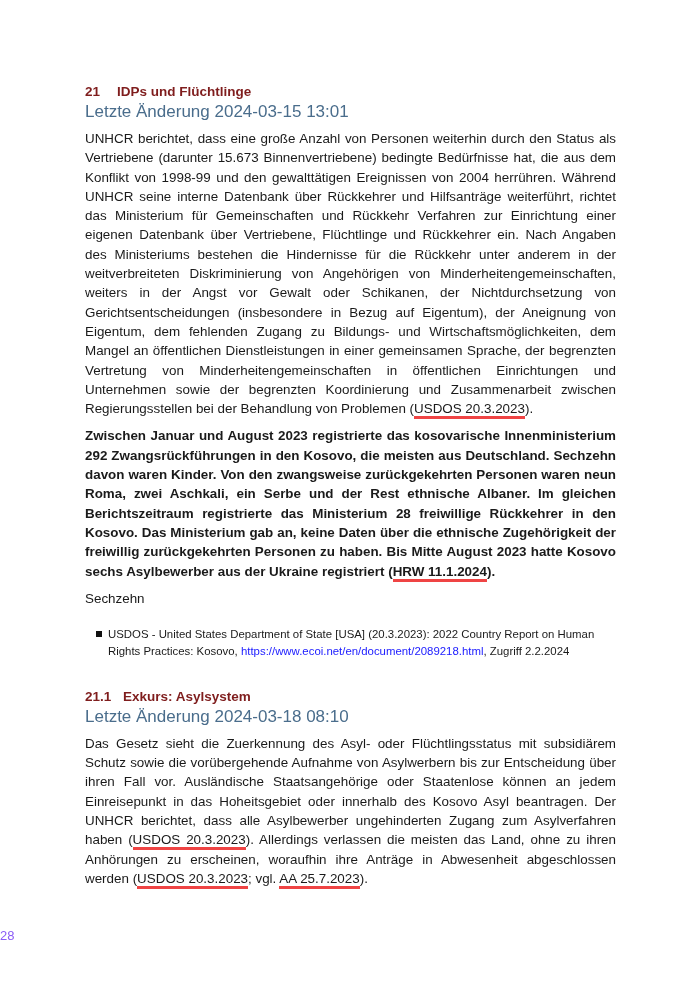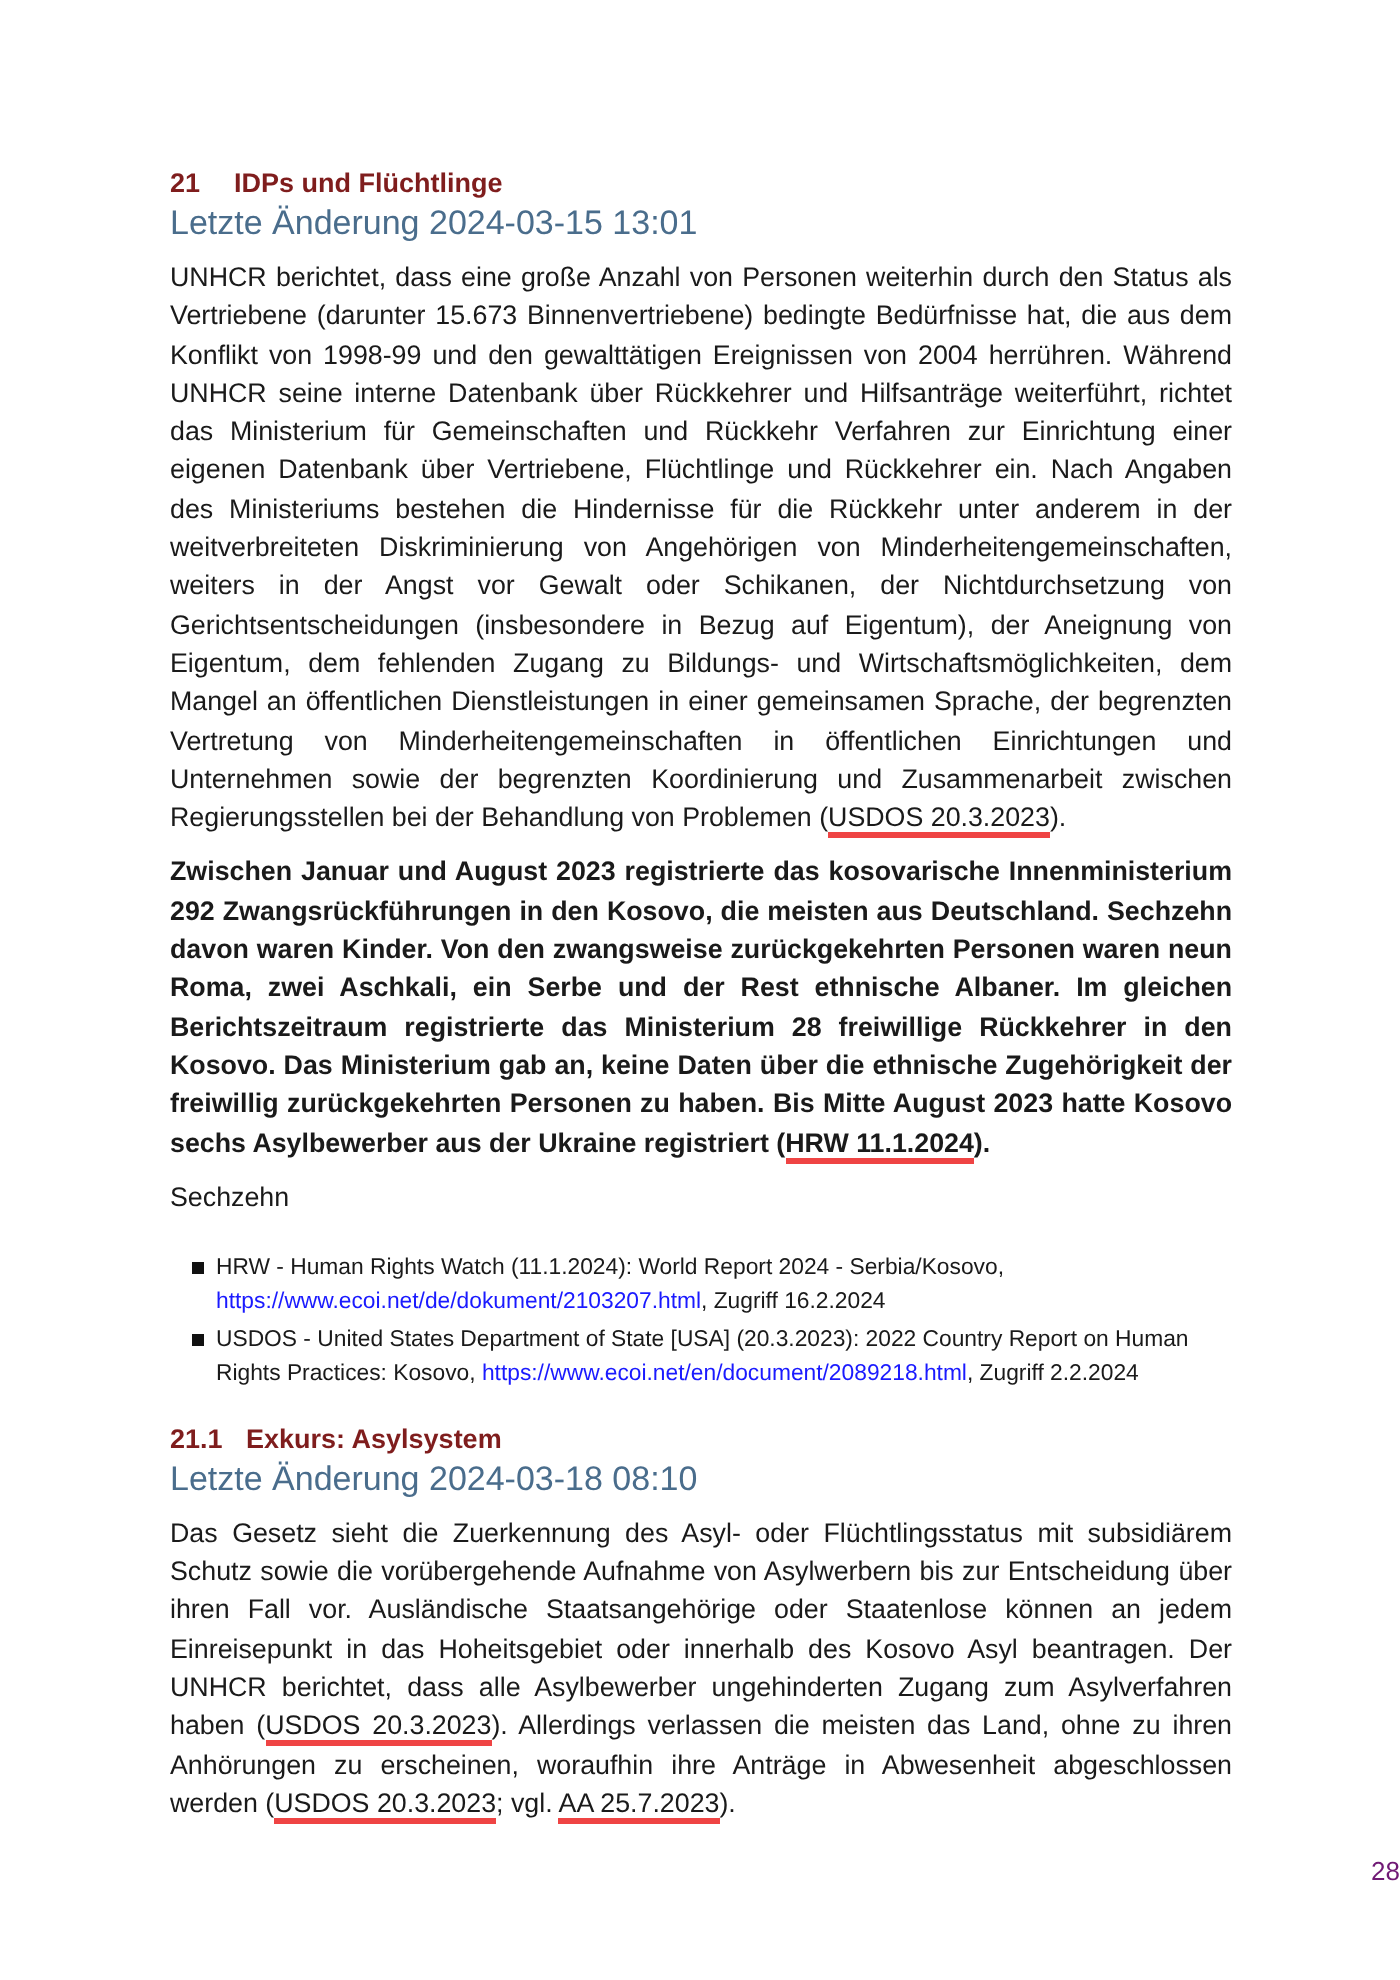--- a/index.html
+++ b/index.html
@@ -12,46 +12,42 @@
     .meta { font-size: 17px; color: #4a6d8c; margin-top: 3px; line-height: 16px; }
     p.body { font-size: 13.4px; line-height: 19.3px; text-align: justify; margin: 0; hyphens: manual; }
     .cite { text-decoration: none; border-bottom: 3px solid #ef4444; padding-bottom: 0; color: inherit; }
     .sec1-p1 { margin-top: 9px !important; }
     .sec1-p2 { margin-top: 8px !important; font-weight: bold; }
     .quellen { font-size: 13.4px; margin-top: 8px; line-height: 19px; }
     ul.sources { list-style: none; margin: 18px 0 0 0; padding: 0 0 0 11px; }
     ul.sources li { position: relative; padding-left: 12px; font-size: 11.4px; line-height: 17px; margin-bottom: 2px; }
     ul.sources li .bullet { position: absolute; left: 0; top: 5px; width: 6px; height: 6px; background: #111; }
     a.url { color: #1a1aff; text-decoration: none; }
-    .sec2 { margin-top: 15px; }
+    .sec2 { margin-top: 28px; }
     .sec2-p1 { margin-top: 9px !important; }
-    .pageno { position: absolute; top: 928px; left: 0; width: 700px; text-align: right; font-size: 13px; color: #701a75; }
+    .pageno { position: absolute; top: 928px; left: 0; width: 700px; text-align: left; font-size: 13px; color: #8b5cf6; }
   </style>
 </head>
 <body>
 
 <div class="page">
 
   <div>
     <h2 class="h1"><span class="num">21</span><span>IDPs und Flüchtlinge</span></h2>
     <div class="meta">Letzte Änderung 2024-03-15 13:01</div>
 
     <p class="body sec1-p1"><span>UNHCR berichtet, dass eine große Anzahl von Personen weiterhin durch den Status als Ver­triebene (darunter 15.673 Binnenvertriebene) bedingte Bedürfnisse hat, die aus dem Konflikt von 1998-99 und den gewalttätigen Ereignissen von 2004 herrühren. Während UNHCR sei­ne interne Datenbank über Rückkehrer und Hilfsanträge weiterführt, richtet das Ministerium für Gemeinschaften und Rückkehr Verfahren zur Einrichtung einer eigenen Datenbank über Vertriebene, Flüchtlinge und Rückkehrer ein. Nach Angaben des Ministeriums bestehen die Hindernisse für die Rückkehr unter anderem in der weitverbreiteten Diskriminierung von An­gehörigen von Minderheitengemeinschaften, weiters in der Angst vor Gewalt oder Schikanen, der Nichtdurchsetzung von Gerichtsentscheidungen (insbesondere in Bezug auf Eigentum), der Aneignung von Eigentum, dem fehlenden Zugang zu Bildungs- und Wirtschaftsmöglichkeiten, dem Mangel an öffentlichen Dienstleistungen in einer gemeinsamen Sprache, der begrenzten Vertretung von Minderheitengemeinschaften in öffentlichen Einrichtungen und Unternehmen sowie der begrenzten Koordinierung und Zusammenarbeit zwischen Regierungsstellen bei der Behandlung von Problemen (</span><a class="cite">USDOS 20.3.2023</a><span>).</span></p>
 
     <p class="body sec1-p2"><span>Zwischen Januar und August 2023 registrierte das kosovarische Innenministerium 292 Zwangs­rückführungen in den Kosovo, die meisten aus Deutschland. Sechzehn davon waren Kinder. Von den zwangsweise zurückgekehrten Personen waren neun Roma, zwei Aschkali, ein Serbe und der Rest ethnische Albaner. Im gleichen Berichtszeitraum registrierte das Ministerium 28 freiwillige Rückkehrer in den Kosovo. Das Ministerium gab an, keine Daten über die ethnische Zugehörigkeit der freiwillig zurückgekehrten Personen zu haben. Bis Mitte August 2023 hatte Kosovo sechs Asylbewerber aus der Ukraine registriert (</span><a class="cite">HRW 11.1.2024</a><span>).</span></p>
 
     <div class="quellen">Sechzehn</div>
 
     <ul class="sources">
       <li>
         <span class="bullet"></span>
-        <span>HRW - Human Rights Watch (11.1.2024): World Report 2024 - Serbia/Kosovo, </span><a class="url">https://www.ecoi.net/de/dokument/2103207.html</a><span>, Zugriff 16.2.2024</span>
-      </li>
-      <li>
-        <span class="bullet"></span>
         <span>USDOS - United States Department of State [USA] (20.3.2023): 2022 Country Report on Human Rights Practices: Kosovo, </span><a class="url">https://www.ecoi.net/en/document/2089218.html</a><span>, Zugriff 2.2.2024</span>
       </li>
     </ul>
   </div>
 
   <div class="sec2">
     <h3 class="h1 h2"><span class="num">21.1</span><span>Exkurs: Asylsystem</span></h3>
     <div class="meta">Letzte Änderung 2024-03-18 08:10</div>
 
     <p class="body sec2-p1"><span>Das Gesetz sieht die Zuerkennung des Asyl- oder Flüchtlingsstatus mit subsidiärem Schutz sowie die vorübergehende Aufnahme von Asylwerbern bis zur Entscheidung über ihren Fall vor. Ausländische Staatsangehörige oder Staatenlose können an jedem Einreisepunkt in das Hoheitsgebiet oder innerhalb des Kosovo Asyl beantragen. Der UNHCR berichtet, dass alle Asylbewerber ungehinderten Zugang zum Asylverfahren haben (</span><a class="cite">USDOS 20.3.2023</a><span>). Allerdings verlassen die meisten das Land, ohne zu ihren Anhörungen zu erscheinen, woraufhin ihre Anträge in Abwesenheit abgeschlossen werden (</span><a class="cite">USDOS 20.3.2023</a><span>; vgl. </span><a class="cite">AA 25.7.2023</a><span>).</span></p>

